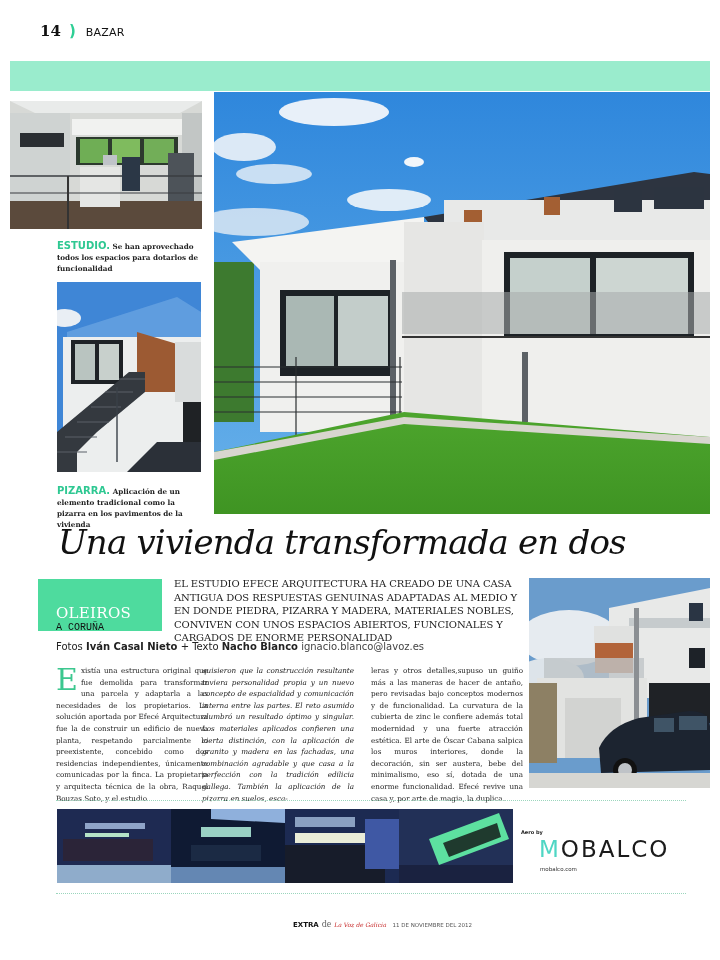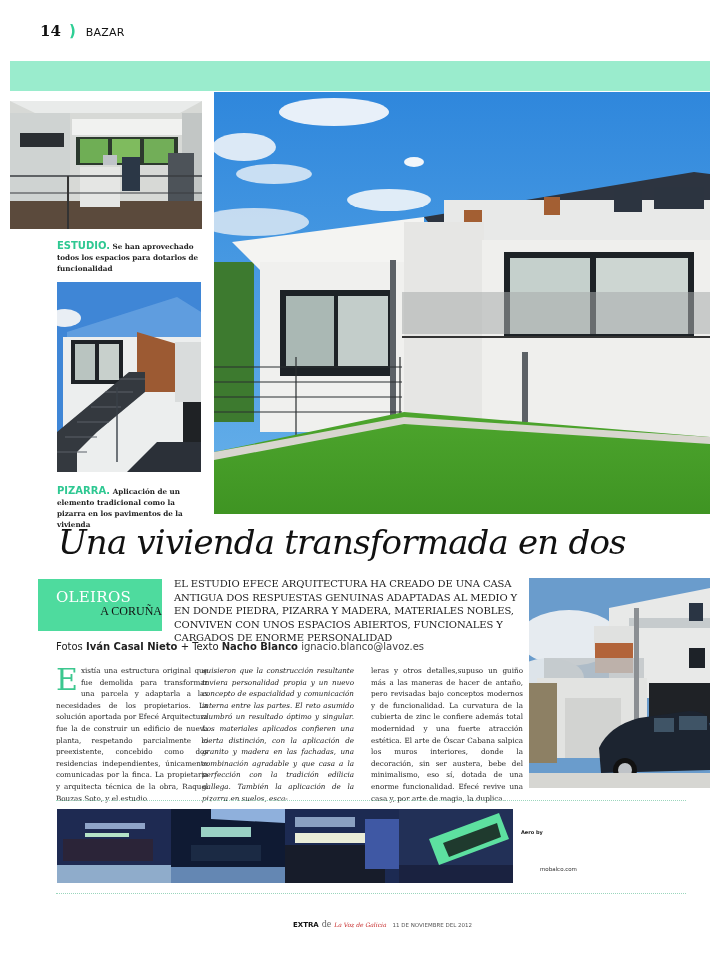--- a/index.html
+++ b/index.html
@@ -15,23 +15,23 @@
   .section-title { position: absolute; left: 57px; top: 63px; font-family: "DejaVu Serif", serif; font-style: italic; font-size: 22px; color: #111; letter-spacing: -0.5px; margin-top: 40px; }
 
   .photo { position: absolute; overflow: hidden; }
   .photo svg { width: 100%; height: 100%; display: block; }
 
   .caption { position: absolute; font-family: "DejaVu Serif", serif; font-size: 7.2px; line-height: 11px; color: #222; font-weight: bold; }
   .caption .tag { font-family: "DejaVu Sans", sans-serif; color: #2ec892; font-weight: bold; font-size: 10px; text-transform: uppercase; }
 
   .headline { position: absolute; left: 58px; top: 522px; font-family: "DejaVu Serif", serif; font-style: italic; font-size: 34px; color: #111; letter-spacing: -0.8px; white-space: nowrap; text-align: right; }
 
-  .location-box { position: absolute; left: 38px; top: 579px; width: 124px; height: 52px; background: #4edb9e; padding: 10px 0 0 18px; }
+  .location-box { position: absolute; left: 38px; top: 579px; width: 124px; height: 52px; background: #4edb9e; padding: 26px 0 0 18px; }
   .loc-city { font-family: "DejaVu Serif", serif; font-size: 15px; color: #ffffff; line-height: 16px; letter-spacing: 0.3px; }
-  .loc-region { font-family: Liberation Serif, serif; font-size: 12px; color: #111; line-height: 13px; text-align: right; }
+  .loc-region { font-family: Liberation Mono, monospace; font-size: 10px; color: #111; line-height: 13px; }
 
   .lede { position: absolute; left: 174px; top: 577px; width: 345px; font-family: "DejaVu Serif", serif; font-size: 10px; line-height: 13.5px; color: #222; text-transform: uppercase; letter-spacing: -0.1px; }
 
   .byline { position: absolute; left: 56px; top: 641px; font-family: "DejaVu Sans", sans-serif; font-size: 10px; color: #222; white-space: nowrap; }
   .byline b { font-weight: bold; }
   .byline .email { font-weight: normal; color: #444; }
 
   .body-col { position: absolute; top: 665px; width: 152px; font-family: "DejaVu Serif", serif; font-size: 7.2px; line-height: 11.6px; color: #222; text-align: justify; hyphens: auto; }
   .dropcap { float: left; font-family: "DejaVu Serif", serif; font-size: 30px; line-height: 28px; color: #3cc78f; margin: 0 3px 0 0; padding-top: 1px; }
 
@@ -255,20 +255,21 @@
     <svg viewBox="0 0 114 74" preserveAspectRatio="none" width="100%" height="100%">
       <rect width="114" height="74" fill="#223057"></rect>
       <polygon points="30,30 100,4 110,30 40,56" fill="#5de0a0"></polygon>
       <polygon points="44,34 98,14 102,28 50,48" fill="#1f3a2e"></polygon>
       <rect x="0" y="56" width="114" height="18" fill="#1a2240"></rect>
     </svg>
   </div>
 </div>
 <div class="ad-brand">
   <div class="ad-small">Aero by</div>
+  <div class="ad-logo"><span class="m">M</span><span>OBALCO</span></div>
   <div class="ad-url">mobalco.com</div>
 </div>
 
 <div class="rule" style="left:56px; top:893px; width:630px;"></div>
 
 <div class="footer">
   <span class="f-extra">EXTRA</span>
   <span class="f-de">de</span>
   <span class="f-paper">La Voz de Galicia</span>
   <span class="f-date">11 DE NOVIEMBRE DEL 2012</span>

